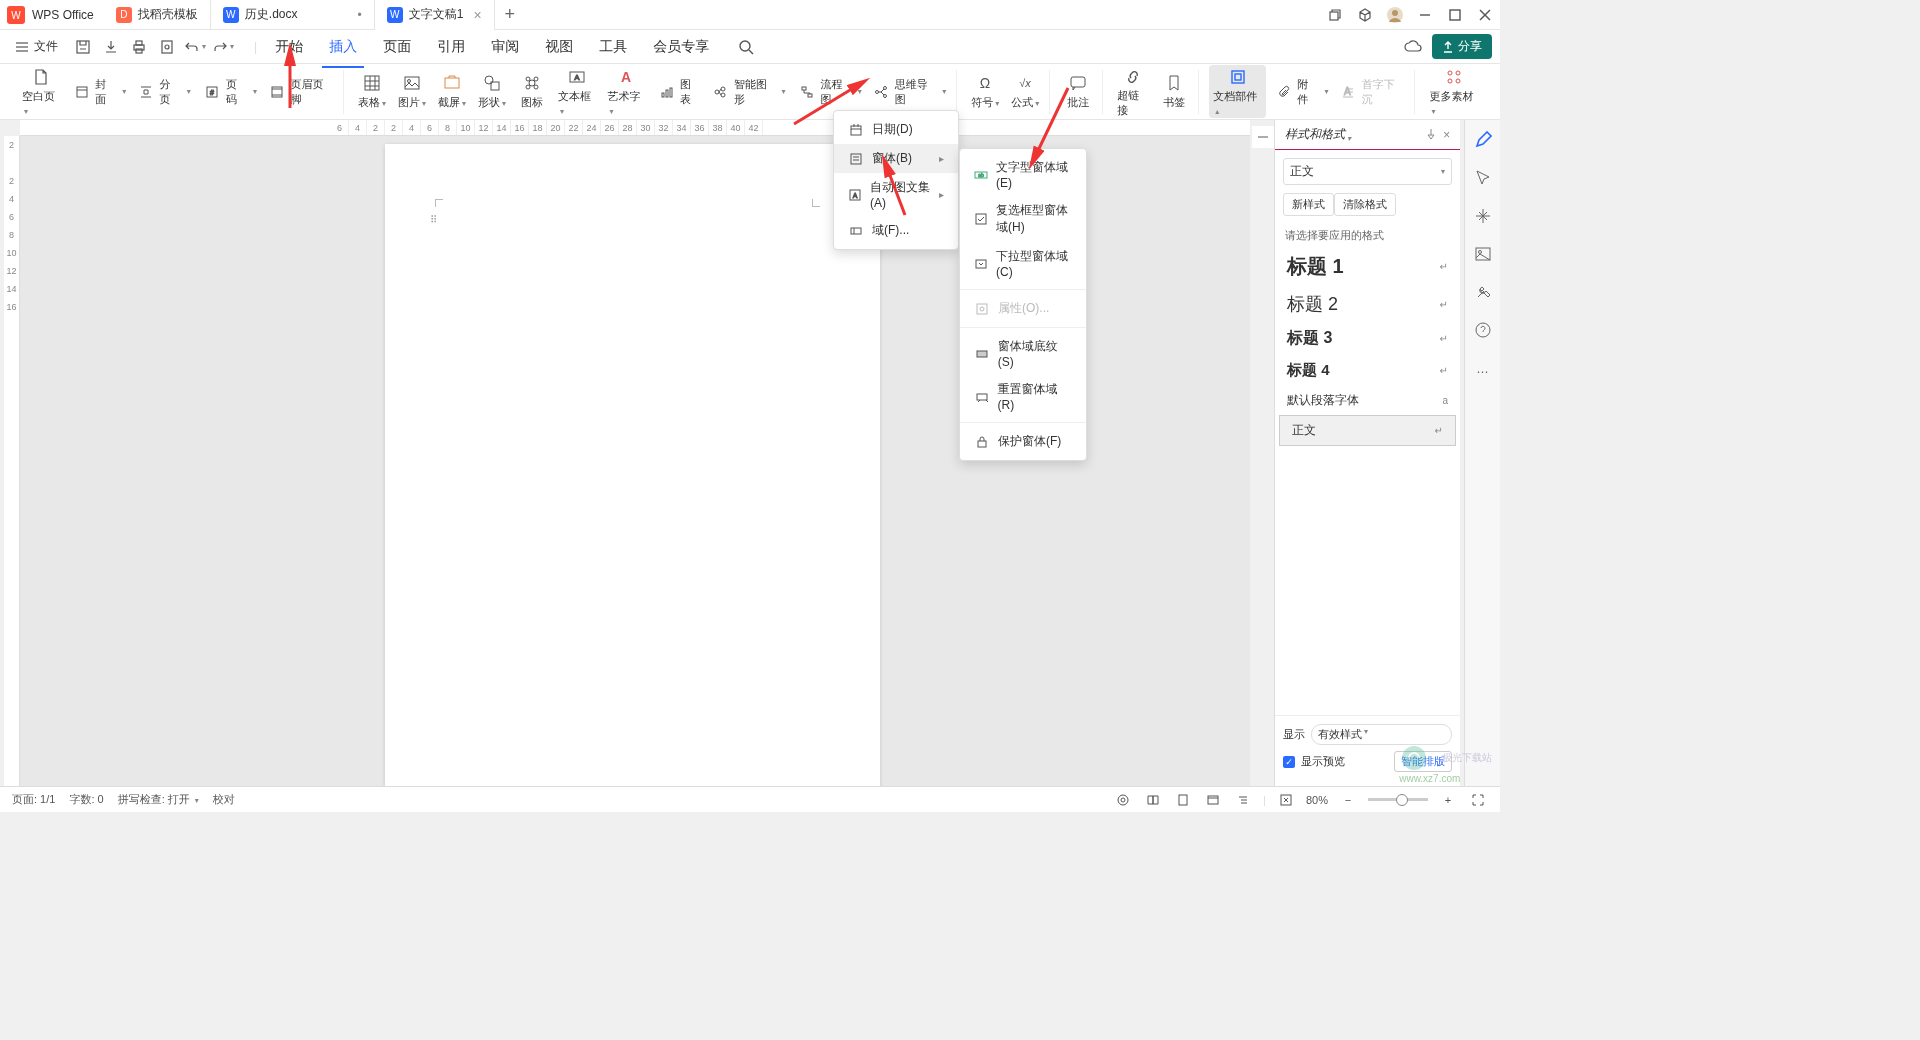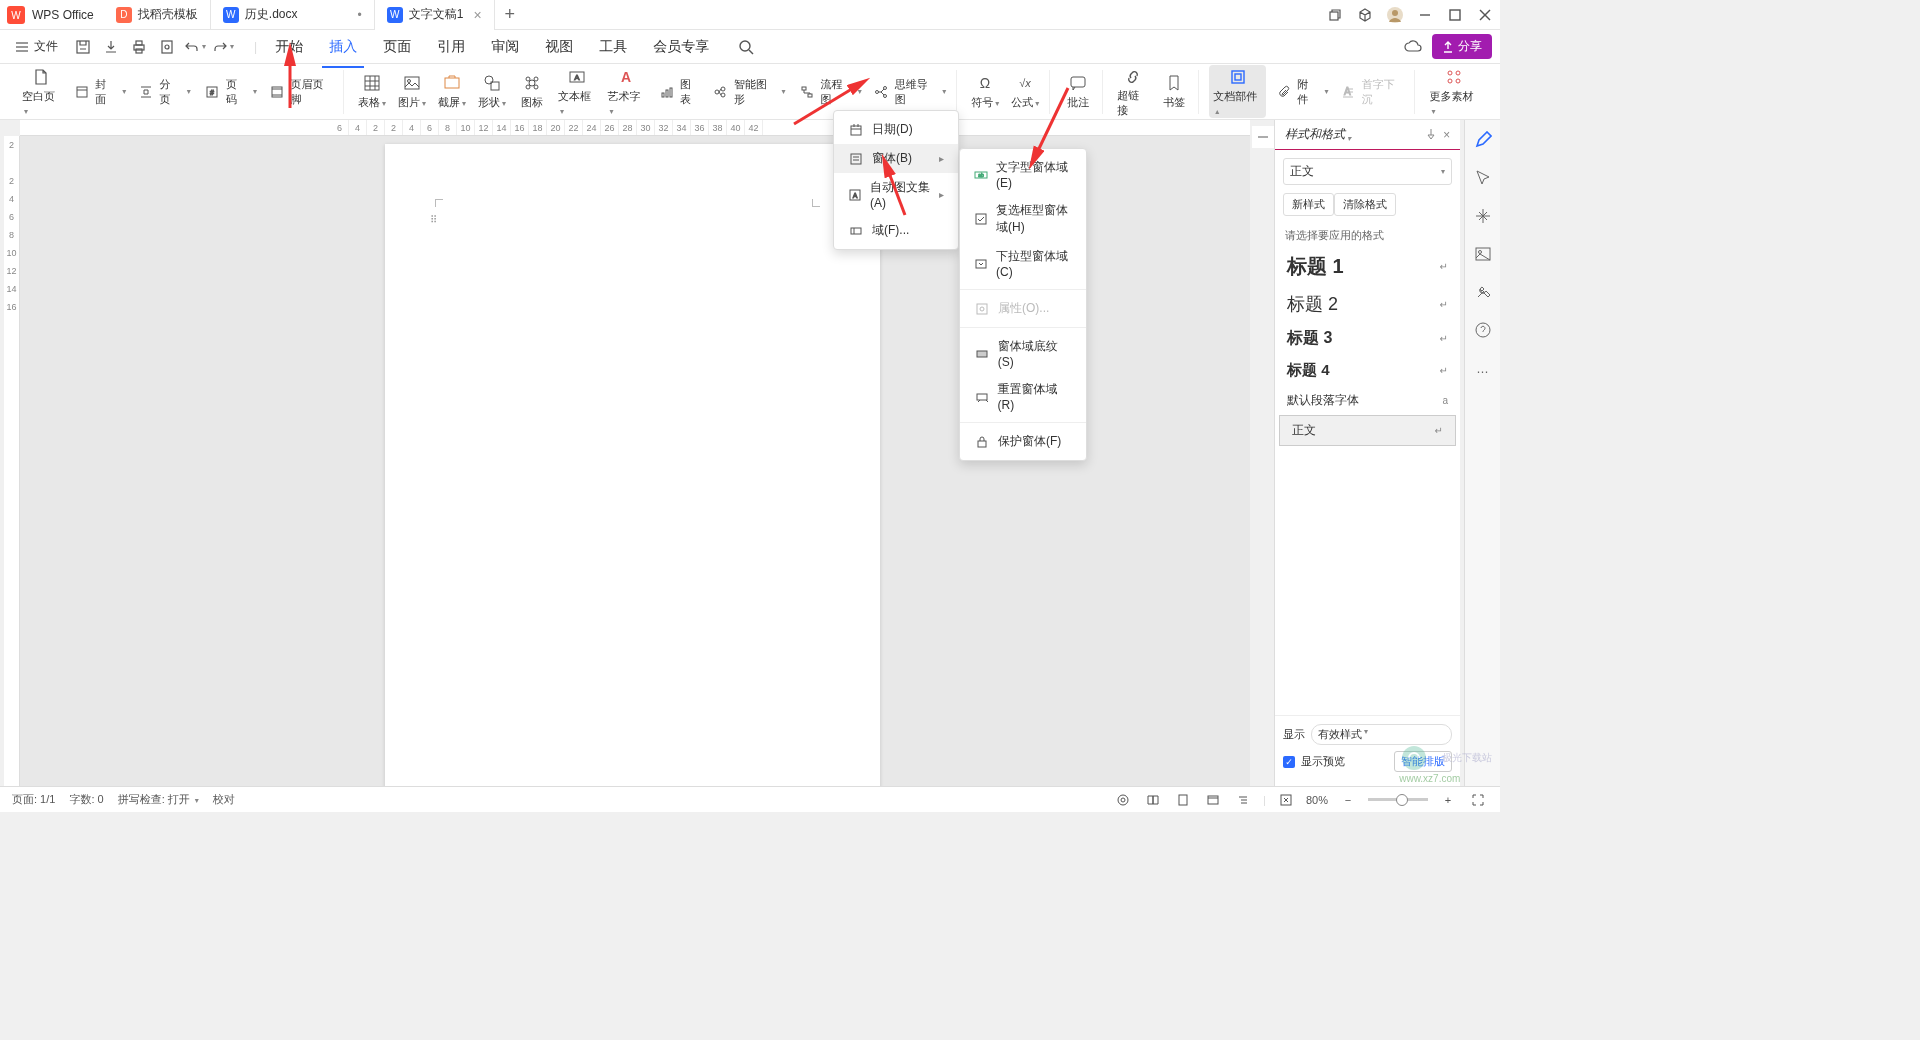--- a/index.html
+++ b/index.html
@@ -20,21 +20,21 @@
 
 .menubar { height: 34px; background: #fff; display: flex; align-items: center; padding: 0 8px; border-bottom: 1px solid #e5e5e5; }
 .menu-file { display: flex; align-items: center; padding: 4px 8px; margin-right: 4px; }
 .qat { display: flex; align-items: center; gap: 2px; margin-right: 12px; }
 .qat-btn { width: 26px; height: 26px; display: flex; align-items: center; justify-content: center; color: #555; }
 .menu-tabs { display: flex; align-items: center; gap: 2px; }
 .menu-tab { padding: 6px 12px; font-size: 14px; cursor: pointer; position: relative; }
 .menu-tab.active { color: #2b6aff; }
 .menu-tab.active::after { content: ''; position: absolute; bottom: -6px; left: 10%; width: 80%; height: 2px; background: #2b6aff; }
 .menubar-right { margin-left: auto; display: flex; align-items: center; gap: 6px; }
-.share-btn { background: #a21caf; color: #fff; padding: 4px 10px; border-radius: 4px; display: flex; align-items: center; gap: 4px; }
+.share-btn { background: #0f766e; color: #fff; padding: 4px 10px; border-radius: 4px; display: flex; align-items: center; gap: 4px; }
 
 
 .ribbon { height: 56px; background: #fff; display: flex; align-items: center; padding: 0 12px; border-bottom: 1px solid #e5e5e5; gap: 4px; }
 .ribbon-grp { display: flex; align-items: center; gap: 4px; padding: 0 6px; border-right: 1px solid #eee; height: 44px; }
 .ribbon-grp:last-child { border-right: none; }
 .ribbon-btn { display: flex; flex-direction: column; align-items: center; justify-content: center; min-width: 36px; padding: 2px 4px; cursor: pointer; font-size: 11px; color: #333; }
 .ribbon-btn-sm { display: flex; align-items: center; font-size: 11px; padding: 2px 4px; gap: 4px; }
 .ribbon-col { display: flex; flex-direction: row; gap: 2px; }
 .ribbon-btn.highlight { background: #e8e8e8; border-radius: 4px; }
 .ribbon-icn { width: 20px; height: 20px; display: flex; align-items: center; justify-content: center; color: #555; }

